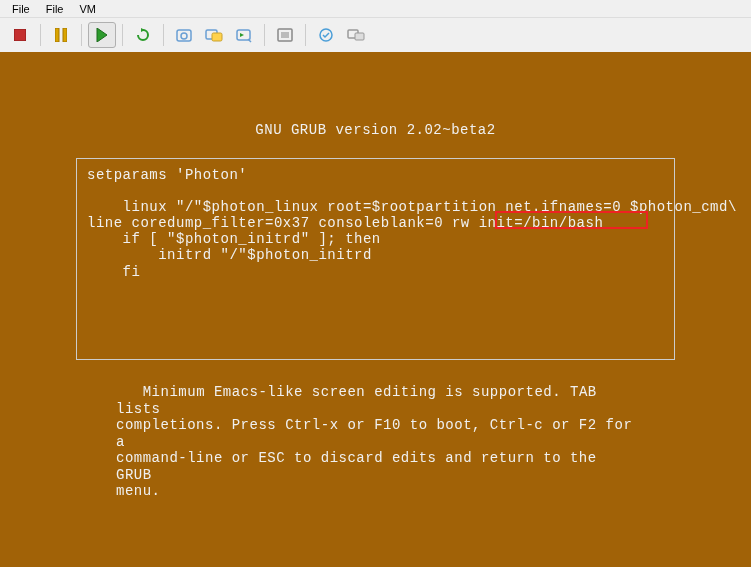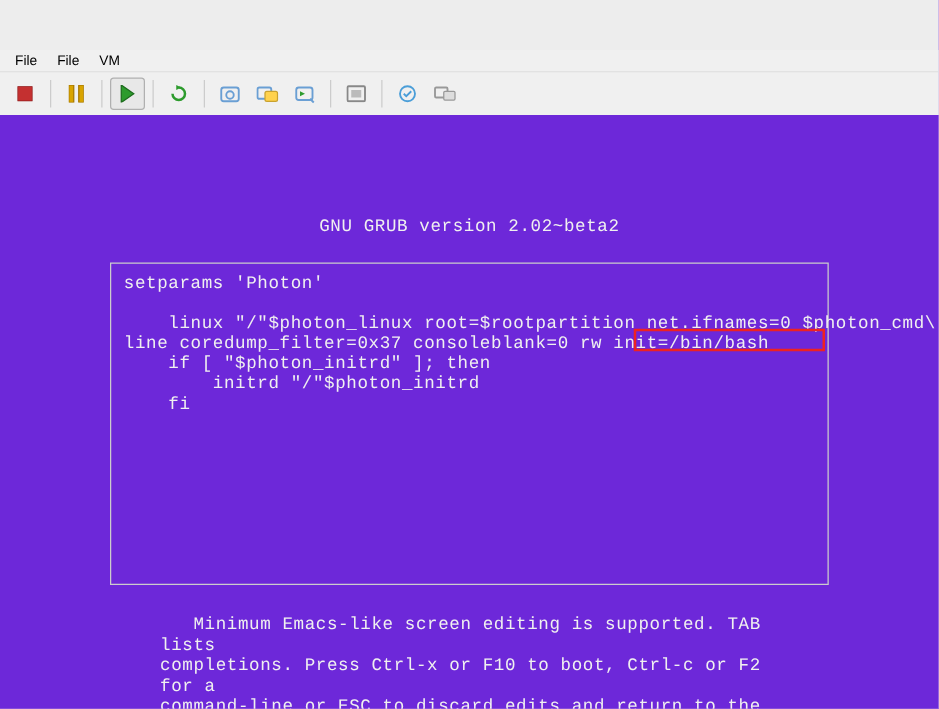--- a/index.html
+++ b/index.html
@@ -12,21 +12,20 @@
     }
     .menubar {
       display: flex;
       gap: 0;
       padding: 2px 4px;
       background: #f0f0f0;
       border-bottom: 1px solid #ddd;
       font-size: 11px;
       height: 18px;
       align-items: center;
-      margin-top: 40px;
     }
     .menubar span {
       padding: 2px 8px;
       cursor: pointer;
     }
     .toolbar {
       display: flex;
       align-items: center;
       gap: 2px;
       padding: 4px 6px;
@@ -49,37 +48,37 @@
     }
     .tsep {
       width: 1px;
       height: 22px;
       background: #ccc;
       margin: 0 4px;
     }
     .console {
       width: 751px;
       height: calc(567px - 52px);
-      background: #6d28d9;
+      background: #a16207;
       color: #f0f0f0;
       font-family: "Courier New", monospace;
       font-size: 14px;
       letter-spacing: 0.5px;
-      padding: 12px;
+      padding: 0;
       position: relative;
     }
     .grub-title {
       text-align: center;
       padding-top: 70px;
       padding-bottom: 20px;
     }
     .grub-box {
       margin: 0 76px;
       border: 1px solid #ccc;
-      height: 258px;
+      height: 202px;
       padding: 8px 10px;
       line-height: 1.15;
       white-space: pre;
       position: relative;
     }
     .highlight-box {
       position: absolute;
       border: 2px solid #e22;
       top: 52px;
       left: 418px;

